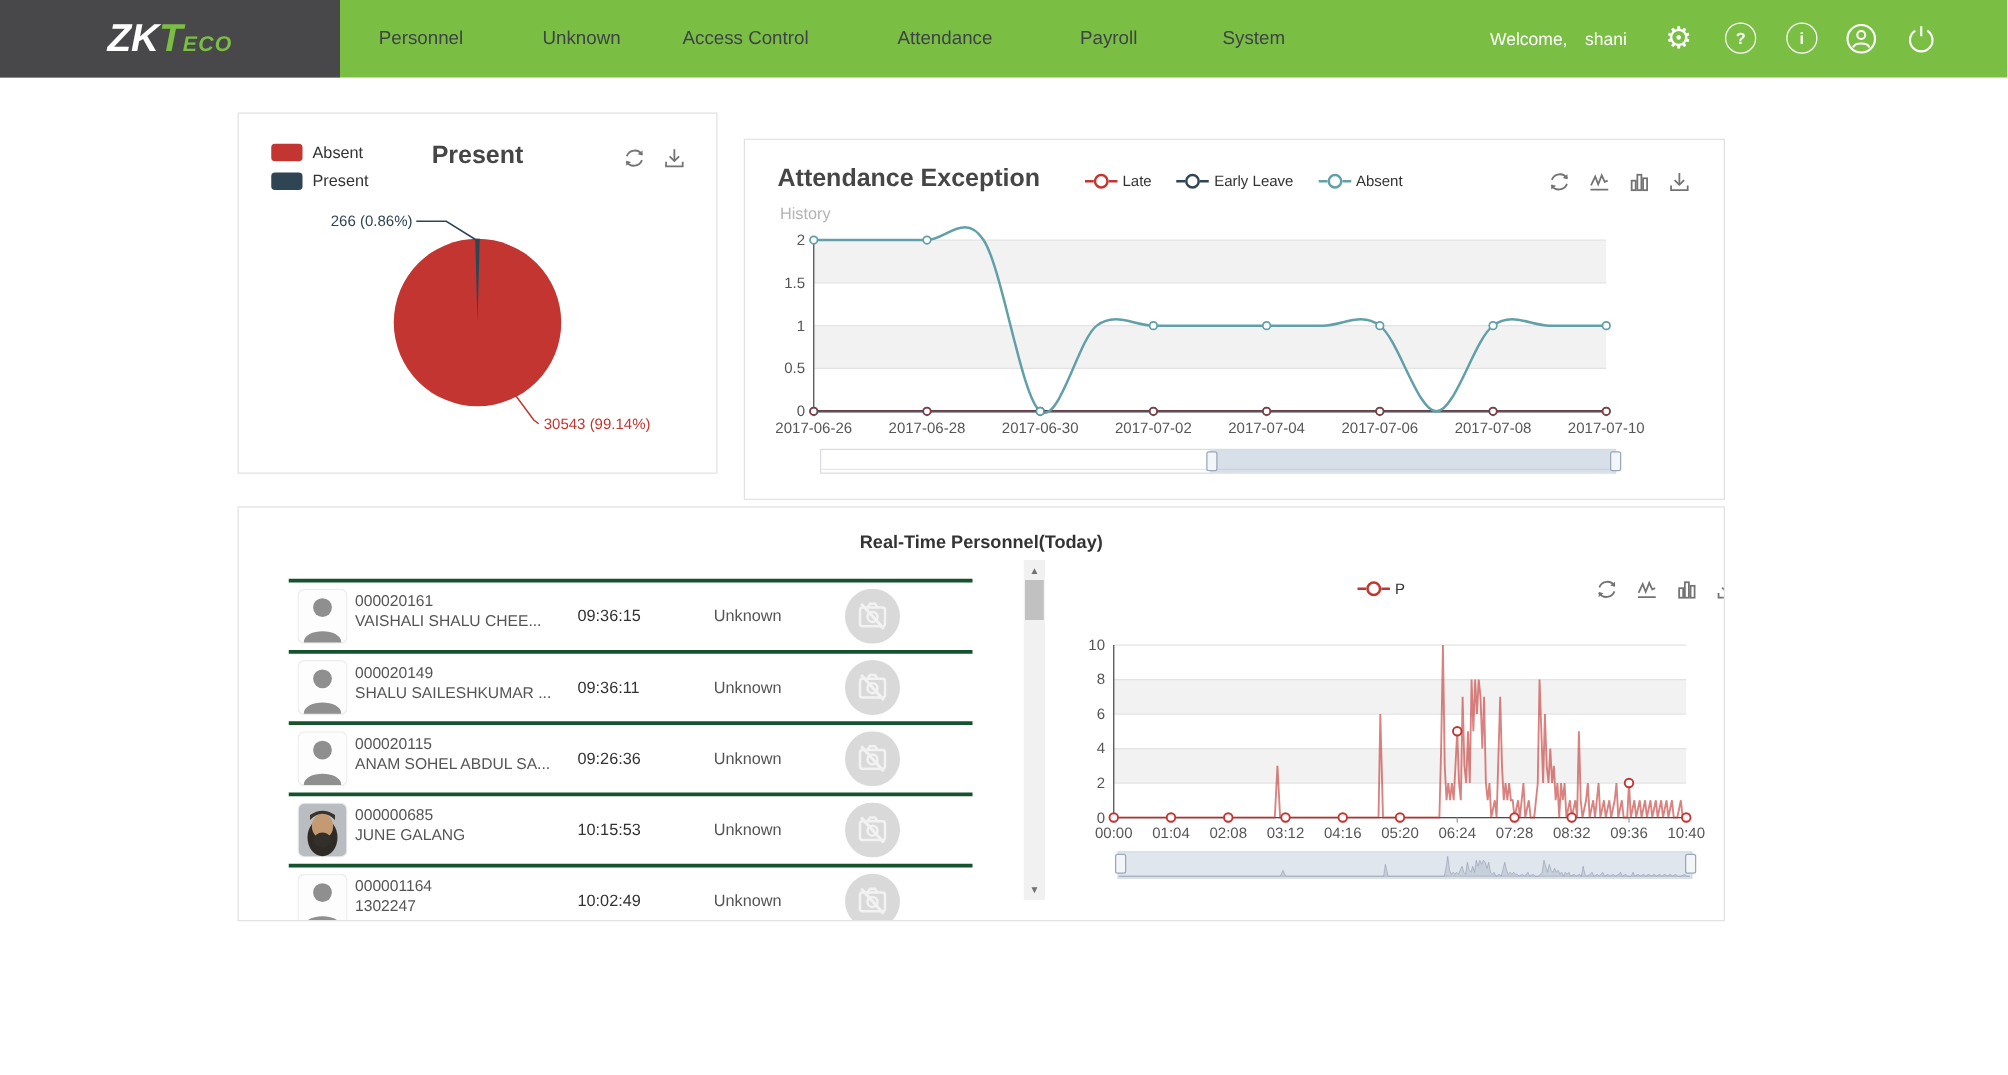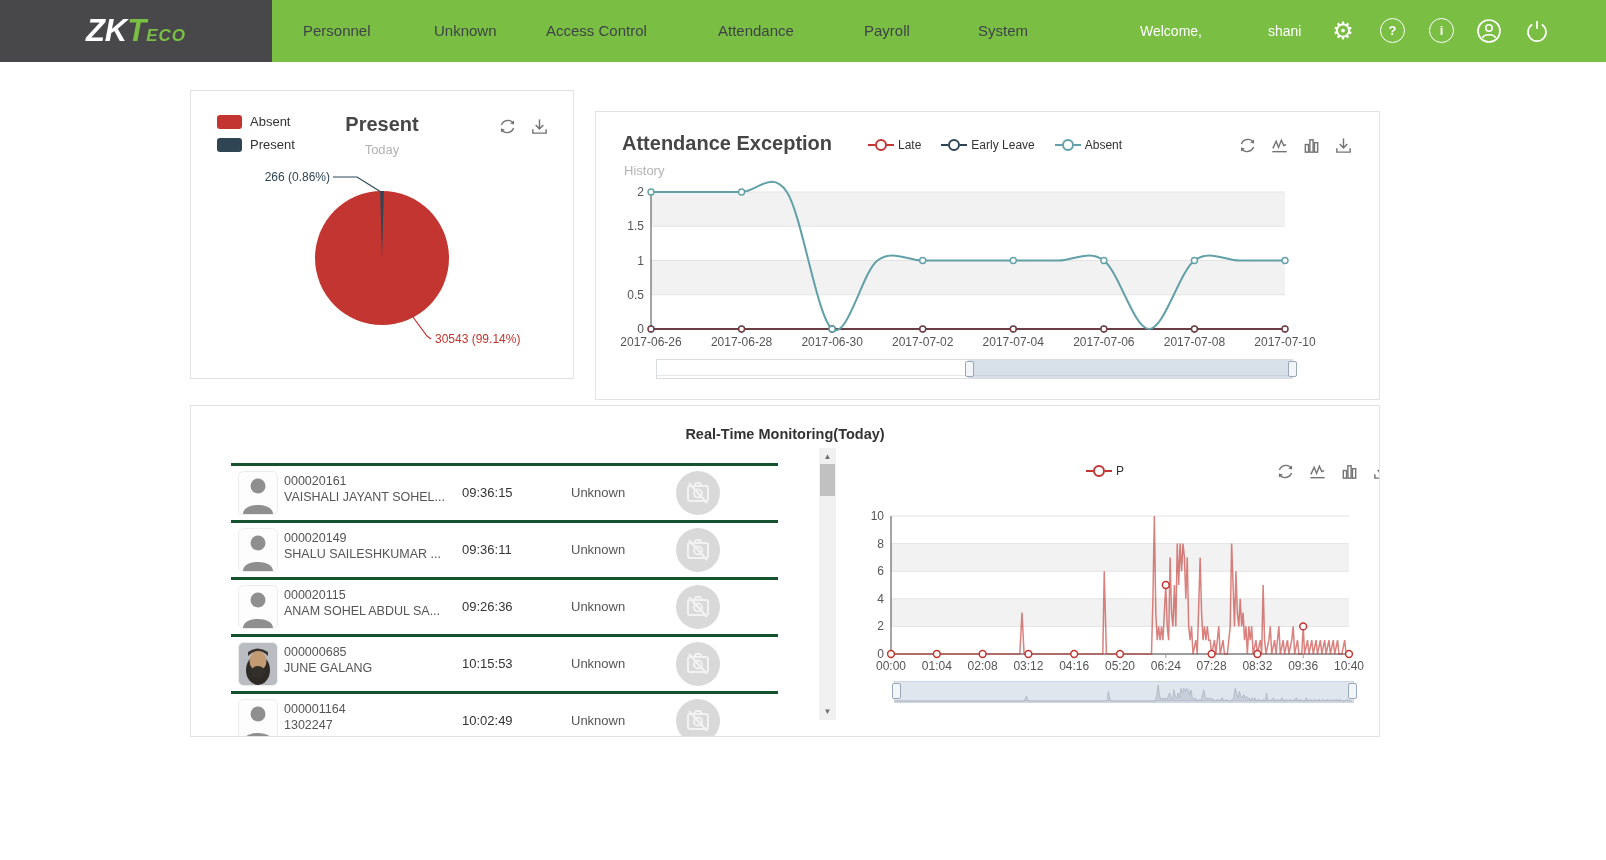--- a/index.html
+++ b/index.html
@@ -7,21 +7,21 @@
 
   
   .topbar{position:absolute;left:0;top:0;width:1606px;height:62px;background:#7abf44;text-align:right;}
   .logo-area{position:absolute;left:0;top:0;width:272px;height:62px;background:#48484b;display:flex;align-items:center;justify-content:center;}
   .brand{font-style:italic;font-weight:900;letter-spacing:0;white-space:nowrap;}
   .brand .zk{color:#ffffff;font-size:31px;}
   .brand .t{color:#7abf44;font-size:31px;}
   .brand .eco{color:#7abf44;font-size:17px;font-weight:800;letter-spacing:1px;}
   .nav-item{position:absolute;top:0;height:62px;line-height:62px;font-size:15px;color:#3e4347;cursor:pointer;}
   .nav-0{left:303px}.nav-1{left:434px}.nav-2{left:546px}.nav-3{left:718px}.nav-4{left:864px}.nav-5{left:978px}
-  .welcome-label{position:absolute;left:1140px;top:0;height:62px;line-height:62px;color:#fff;font-size:14px;}
+  .welcome-label{position:absolute;left:1192px;top:0;height:62px;line-height:62px;color:#fff;font-size:14px;}
   .username{position:absolute;left:1268px;top:0;height:56px;line-height:62px;color:#fff;font-size:14px;cursor:pointer;}
   .hicon{position:absolute;top:16px;width:30px;height:30px;color:#fff;cursor:pointer;display:flex;align-items:center;justify-content:center;}
   .hicon.gear{left:1328px;font-size:24px;line-height:30px;}
   .hicon.circ{width:23px;height:23px;border:1.7px solid #fff;border-radius:50%;font-size:13px;font-weight:bold;top:18px;}
   .hicon.help{left:1380px}.hicon.info{left:1429px}
   .hicon.user{left:1474px}.hicon.power{left:1522px}
 
   
   .card{position:absolute;background:#fff;border:1px solid #e2e2e2;}
   #card-present{left:190px;top:90px;width:382px;height:287px;}
@@ -120,21 +120,20 @@
     <div class="p-legend-item">
       <span class="p-swatch" style="background: rgb(194, 53, 49);"></span>
       <span>Absent</span>
     </div>
     <div class="p-legend-item">
       <span class="p-swatch" style="background: rgb(47, 69, 84);"></span>
       <span>Present</span>
     </div>
   </div>
   <div class="p-title">Present</div>
-  <div class="p-sub">Today</div>
   <div class="tools p-tools">
     <svg width="19" height="19" viewBox="0 0 20 20">
         <path class="icon-gray" d="M16.6,7.2 A7.2,7.2 0 0 0 3.6,8.3"></path>
         <path class="icon-gray" d="M3.4,12.8 A7.2,7.2 0 0 0 16.4,11.7"></path>
         <path d="M16.9,3.6 L16.8,7.8 L12.8,6.8 Z" fill="#737373"></path>
         <path d="M3.1,16.4 L3.2,12.2 L7.2,13.2 Z" fill="#737373"></path>
       </svg>
     <svg width="19" height="19" viewBox="0 0 20 20">
         <line class="icon-gray" x1="10" y1="2.5" x2="10" y2="12"></line>
         <polyline class="icon-gray" points="6,8.5 10,12.5 14,8.5"></polyline>
@@ -257,34 +256,34 @@
     </svg>
   <div class="dz" id="exc-dz">
     <div class="dz-base"></div>
     <div class="dz-sel" id="exc-dz-sel" style="left: 311.15px; width: 323.85px;"></div>
     <div class="dz-h" id="exc-dz-hl" style="left: 308.15px;"></div>
     <div class="dz-h" id="exc-dz-hr" style="left: 631px;"></div>
   </div>
 </div>
 
 <div class="card" id="card-monitor">
-  <div class="m-title">Real-Time Monitoring(Today)</div>
+  <div class="m-title">Real-Time Personnel(Today)</div>
 
   <div class="rt-list" id="rt-rows">
   <div class="rt-row">
     <div class="rt-avatar">
       <svg class="av-sil" width="40" height="44" viewBox="0 0 40 44">
             <rect x="0.5" y="0.5" width="39" height="43" rx="5" fill="#fdfdfd" stroke="#ececec"></rect>
             <circle cx="20" cy="15" r="7.5" fill="#8f8f8f"></circle>
             <path d="M5,43 c0,-12 30,-12 30,0 z" fill="#8f8f8f"></path>
           </svg>
 
     </div>
     <div class="rt-id">000020161</div>
-    <div class="rt-name">VAISHALI JAYANT SOHEL...</div>
+    <div class="rt-name">VAISHALI SHALU CHEE...</div>
     <div class="rt-time">09:36:15</div>
     <div class="rt-status">Unknown</div>
     <div class="rt-cam">
       <svg width="44" height="44" viewBox="0 0 44 44">
             <circle cx="22" cy="22" r="22" fill="#d9d9d9"></circle>
             <rect x="12" y="15" width="20" height="15" rx="2" fill="none" stroke="#f2f2f2" stroke-width="2"></rect>
             <path d="M18,15 l2,-3 h4 l2,3" fill="none" stroke="#f2f2f2" stroke-width="2"></path>
             <circle cx="22" cy="22.5" r="4" fill="none" stroke="#f2f2f2" stroke-width="2"></circle>
             <line x1="13" y1="12" x2="31" y2="32" stroke="#f2f2f2" stroke-width="2.4"></line>
           </svg>

